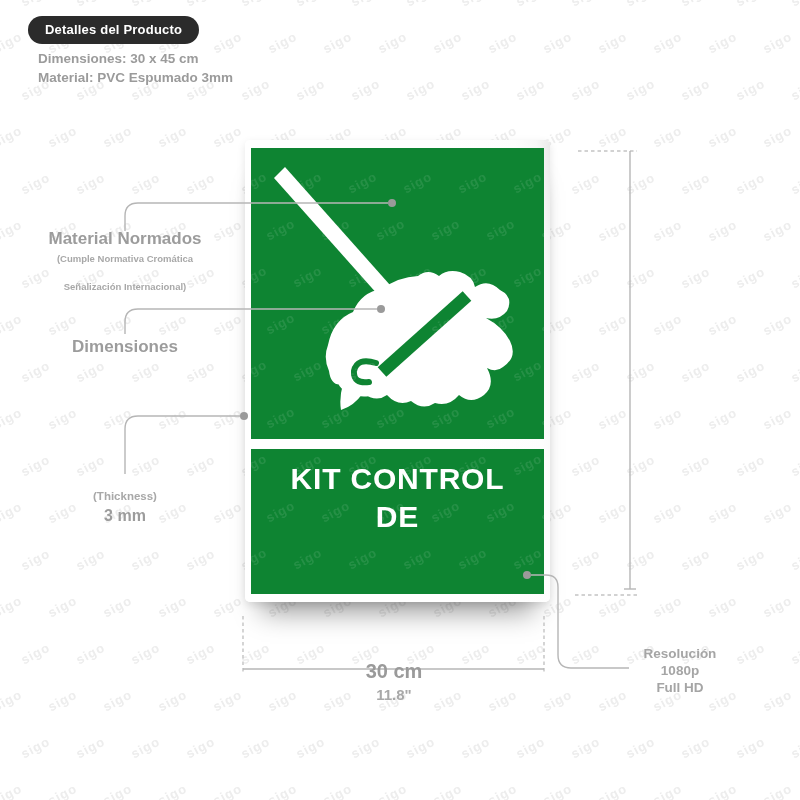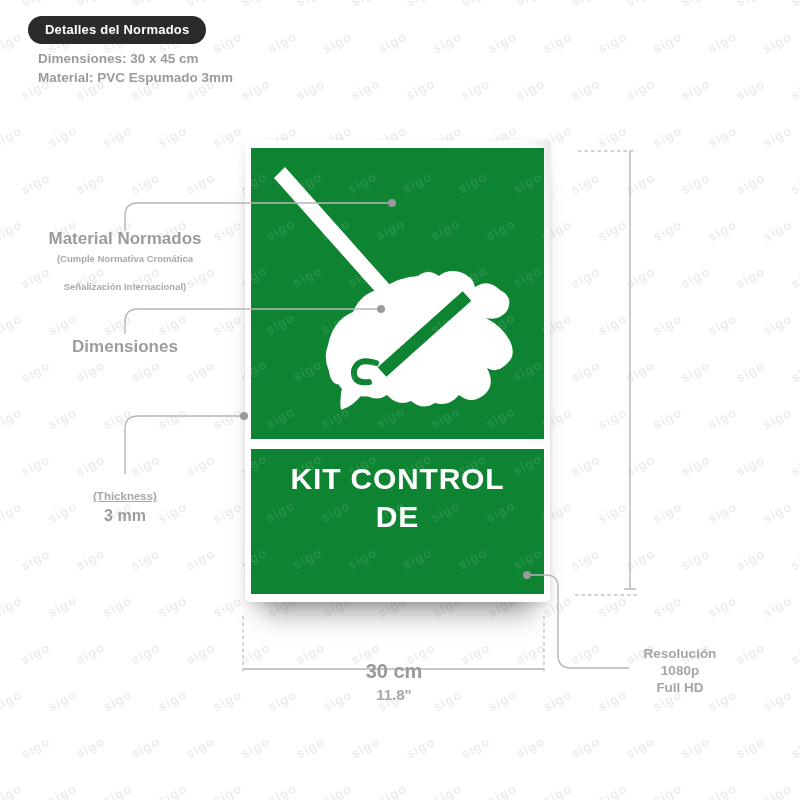--- a/index.html
+++ b/index.html
@@ -35,21 +35,21 @@
   .sign-wm{position:absolute;inset:0;overflow:hidden;pointer-events:none;}
   
   .overlay{position:absolute;left:0;top:0;pointer-events:none;}
   .overlay path{fill:none;stroke:#b6b6b6;stroke-width:1.4;}
   .overlay path.dash{stroke:#c3c3c3;stroke-dasharray:3.5 3;}
   .overlay circle{fill:#9a9a9a;stroke:none;}
   
   .ann{position:absolute;text-align:center;color:#9c9c9c;}
   .ann .t{font-size:17px;font-weight:700;line-height:19px;}
   .ann .s{font-size:9.5px;font-weight:600;line-height:12px;color:#a8a8a8;margin-top:5px;}
-  .ann .s2{font-size:11.5px;font-weight:600;line-height:14px;color:#a8a8a8;margin-top:3px;text-decoration:underline;}
+  .ann .s2{font-size:11.5px;font-weight:600;line-height:14px;color:#a8a8a8;margin-top:3px;}
   .ann .v{font-size:16px;font-weight:700;line-height:19px;margin-top:3px;}
   .dim{position:absolute;text-align:center;color:#9a9a9a;}
   .dim .m{font-size:20px;font-weight:700;line-height:23px;}
   .dim .i{font-size:15px;font-weight:600;line-height:19px;color:#a8a8a8;margin-top:2px;}
   .res{position:absolute;text-align:center;color:#a5a5a5;font-size:13.5px;
        font-weight:700;line-height:17px;}
 </style>
 </head>
 <body>
 
@@ -321,21 +321,21 @@
       <span class="wm" style="left: 377px; top: 787px; color: rgb(237, 237, 237);">sigo</span>
       <span class="wm" style="left: 432px; top: 787px; color: rgb(237, 237, 237);">sigo</span>
       <span class="wm" style="left: 487px; top: 787px; color: rgb(237, 237, 237);">sigo</span>
       <span class="wm" style="left: 542px; top: 787px; color: rgb(237, 237, 237);">sigo</span>
       <span class="wm" style="left: 597px; top: 787px; color: rgb(237, 237, 237);">sigo</span>
       <span class="wm" style="left: 652px; top: 787px; color: rgb(237, 237, 237);">sigo</span>
       <span class="wm" style="left: 707px; top: 787px; color: rgb(237, 237, 237);">sigo</span>
       <span class="wm" style="left: 762px; top: 787px; color: rgb(237, 237, 237);">sigo</span>
     </div>
 
-  <div class="badge">Detalles del Normados</div>
+  <div class="badge">Detalles del Producto</div>
   <div class="specs">
     <div>Dimensiones: 30 x 45 cm</div>
     <div>Material: PVC Espumado 3mm</div>
   </div>
 
   <div class="sign">
     <div class="panel panel-top">
       <svg viewBox="0 0 293 291" width="293" height="291">
 
         <path fill="#ffffff" d="

